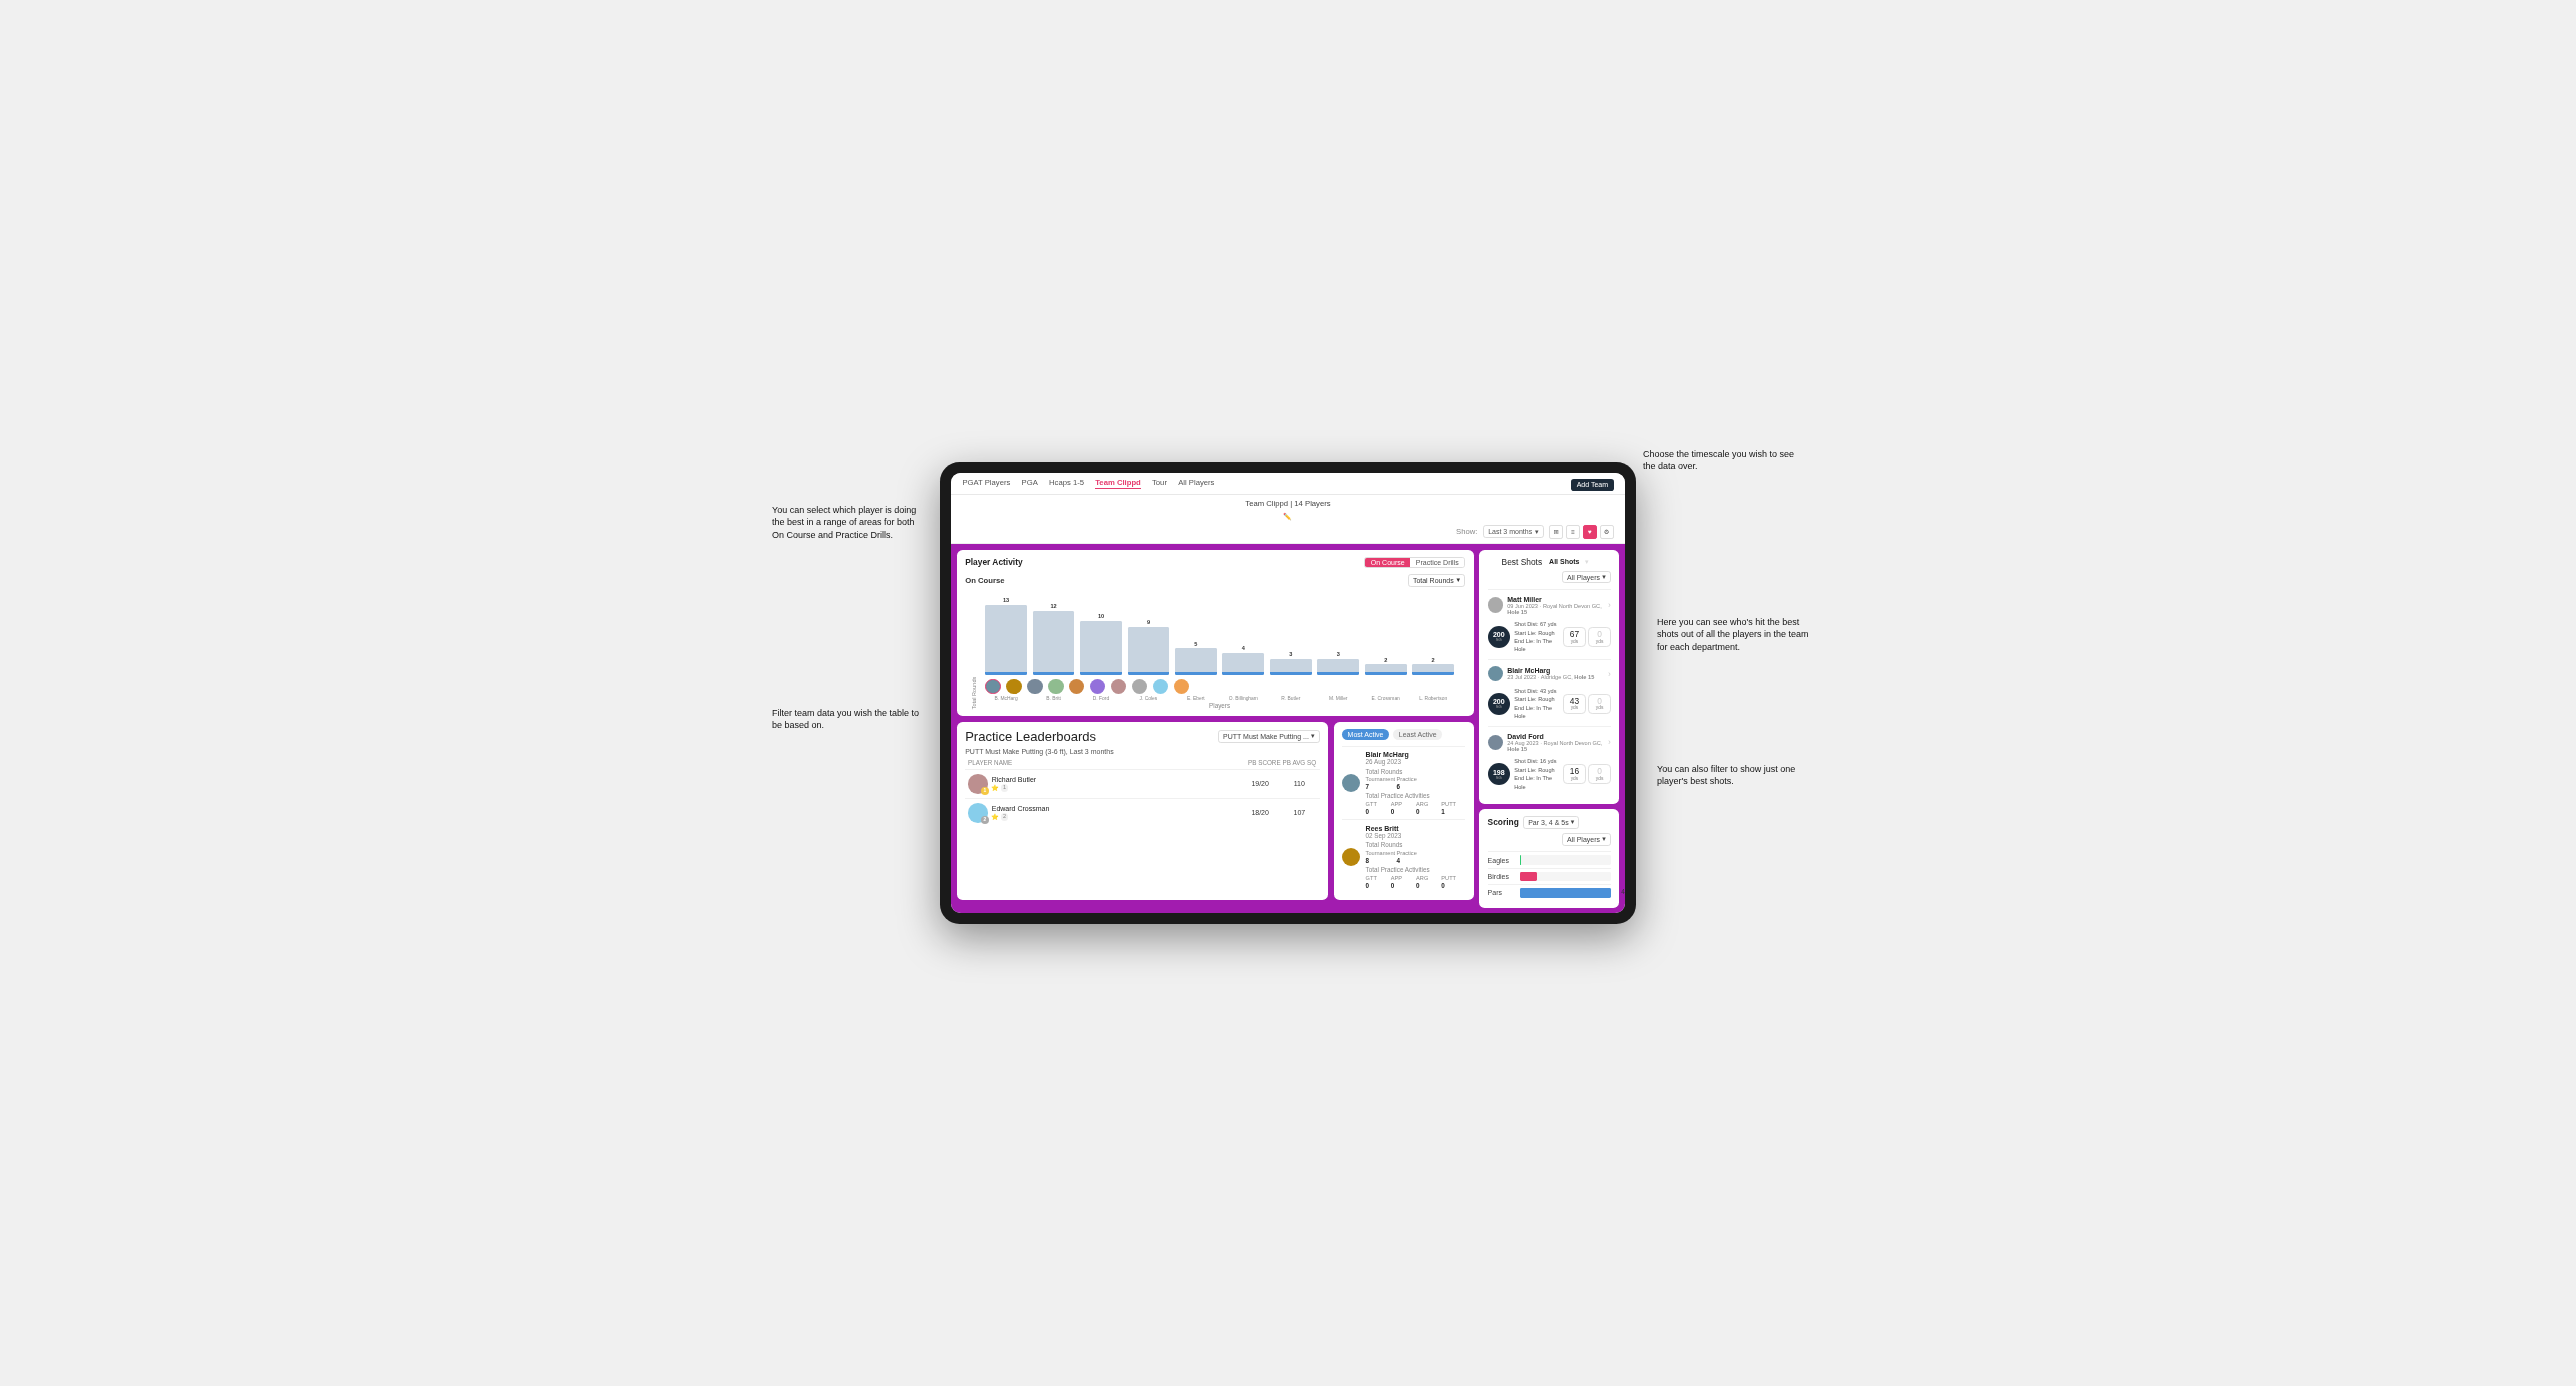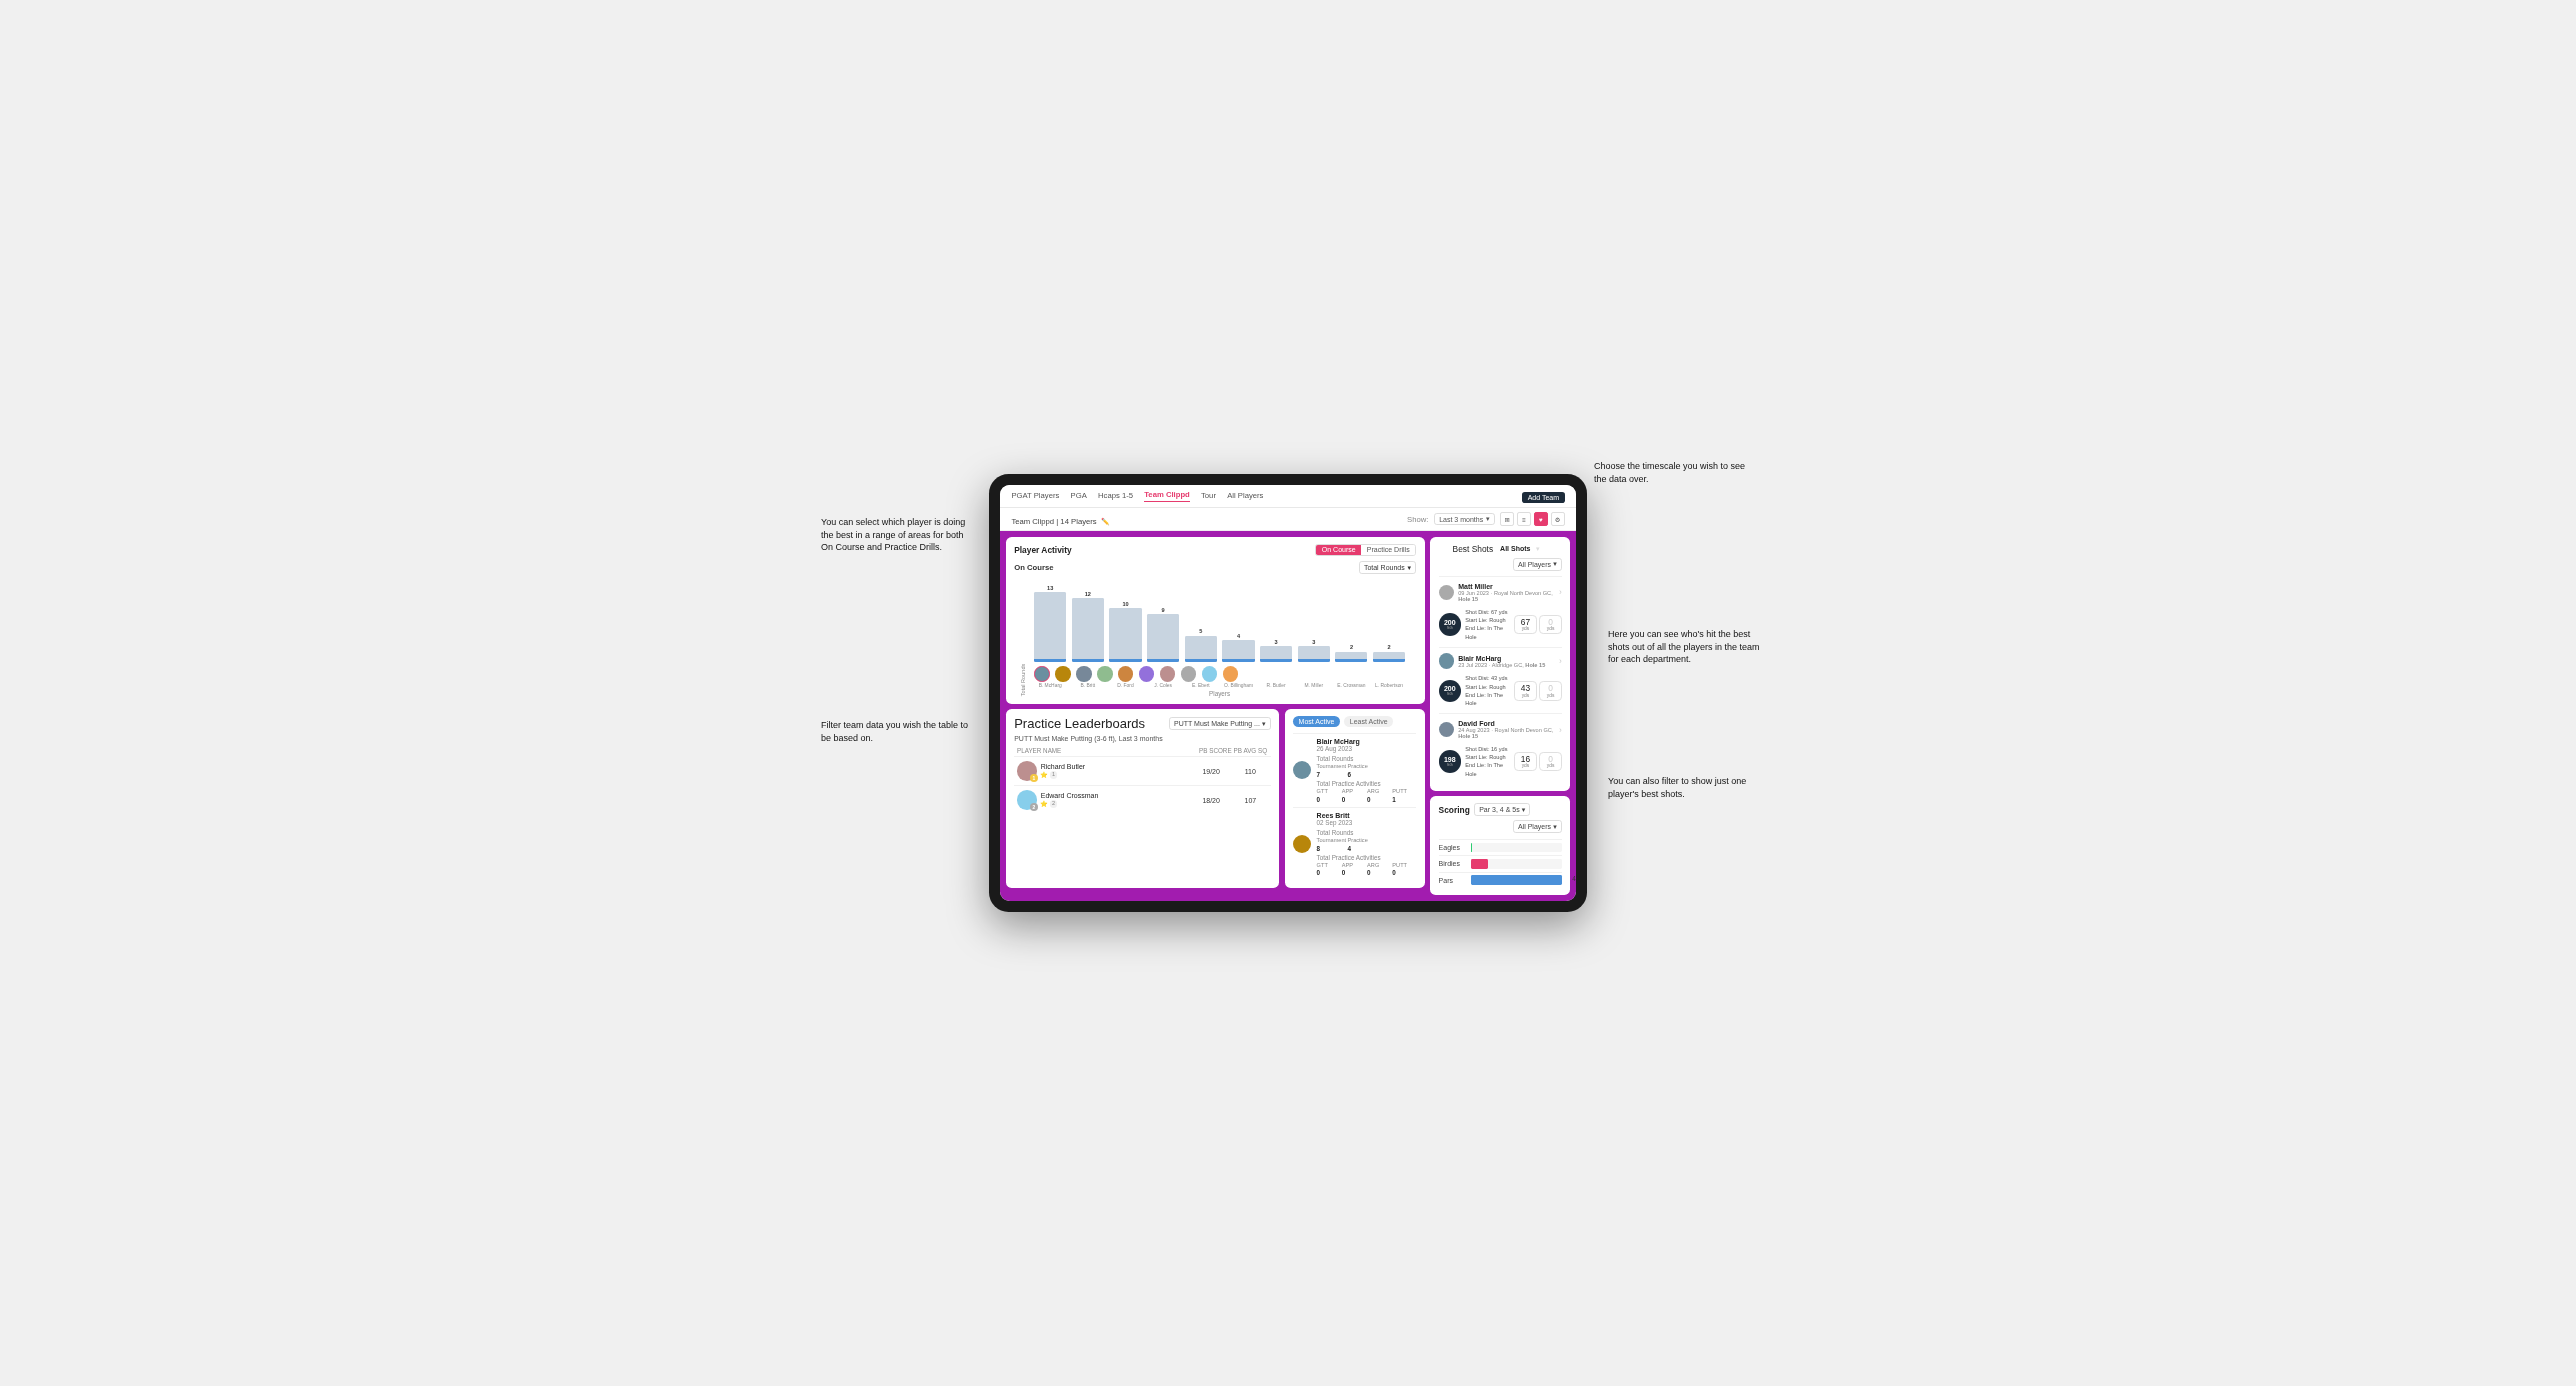--- a/index.html
+++ b/index.html
@@ -16,21 +16,21 @@
     .annotation {
       position: absolute;
       font-size: 9px;
       color: #111;
       line-height: 1.4;
       max-width: 154px;
     }
 
     .page-wrapper {
       position: relative;
-      width: 598px;
+      width: 696px;
     }
 
     
     .ann-top-right {
       top: 14px;
       right: -7px;
       text-align: left;
     }
     .ann-left-top {
       top: 56px;
@@ -141,26 +141,27 @@
       font-size: 7px;
       padding: 2.1px 5.6px;
       border-radius: 2.8px;
       cursor: pointer;
     }
 
     
     .team-header {
       background: #fff;
       display: flex;
-      align-items: flex-end;
+      align-items: center;
       padding: 4.2px 11.2px;
       border-bottom: 0.7px solid #eee;
       font-size: 7.7px;
       color: #444;
       gap: 4.2px;
+      flex-direction: column;
     }
 
     .team-header-right {
       margin-left: auto;
       display: flex;
       align-items: center;
       gap: 5.6px;
       font-size: 7.7px;
       color: #555;
     }

